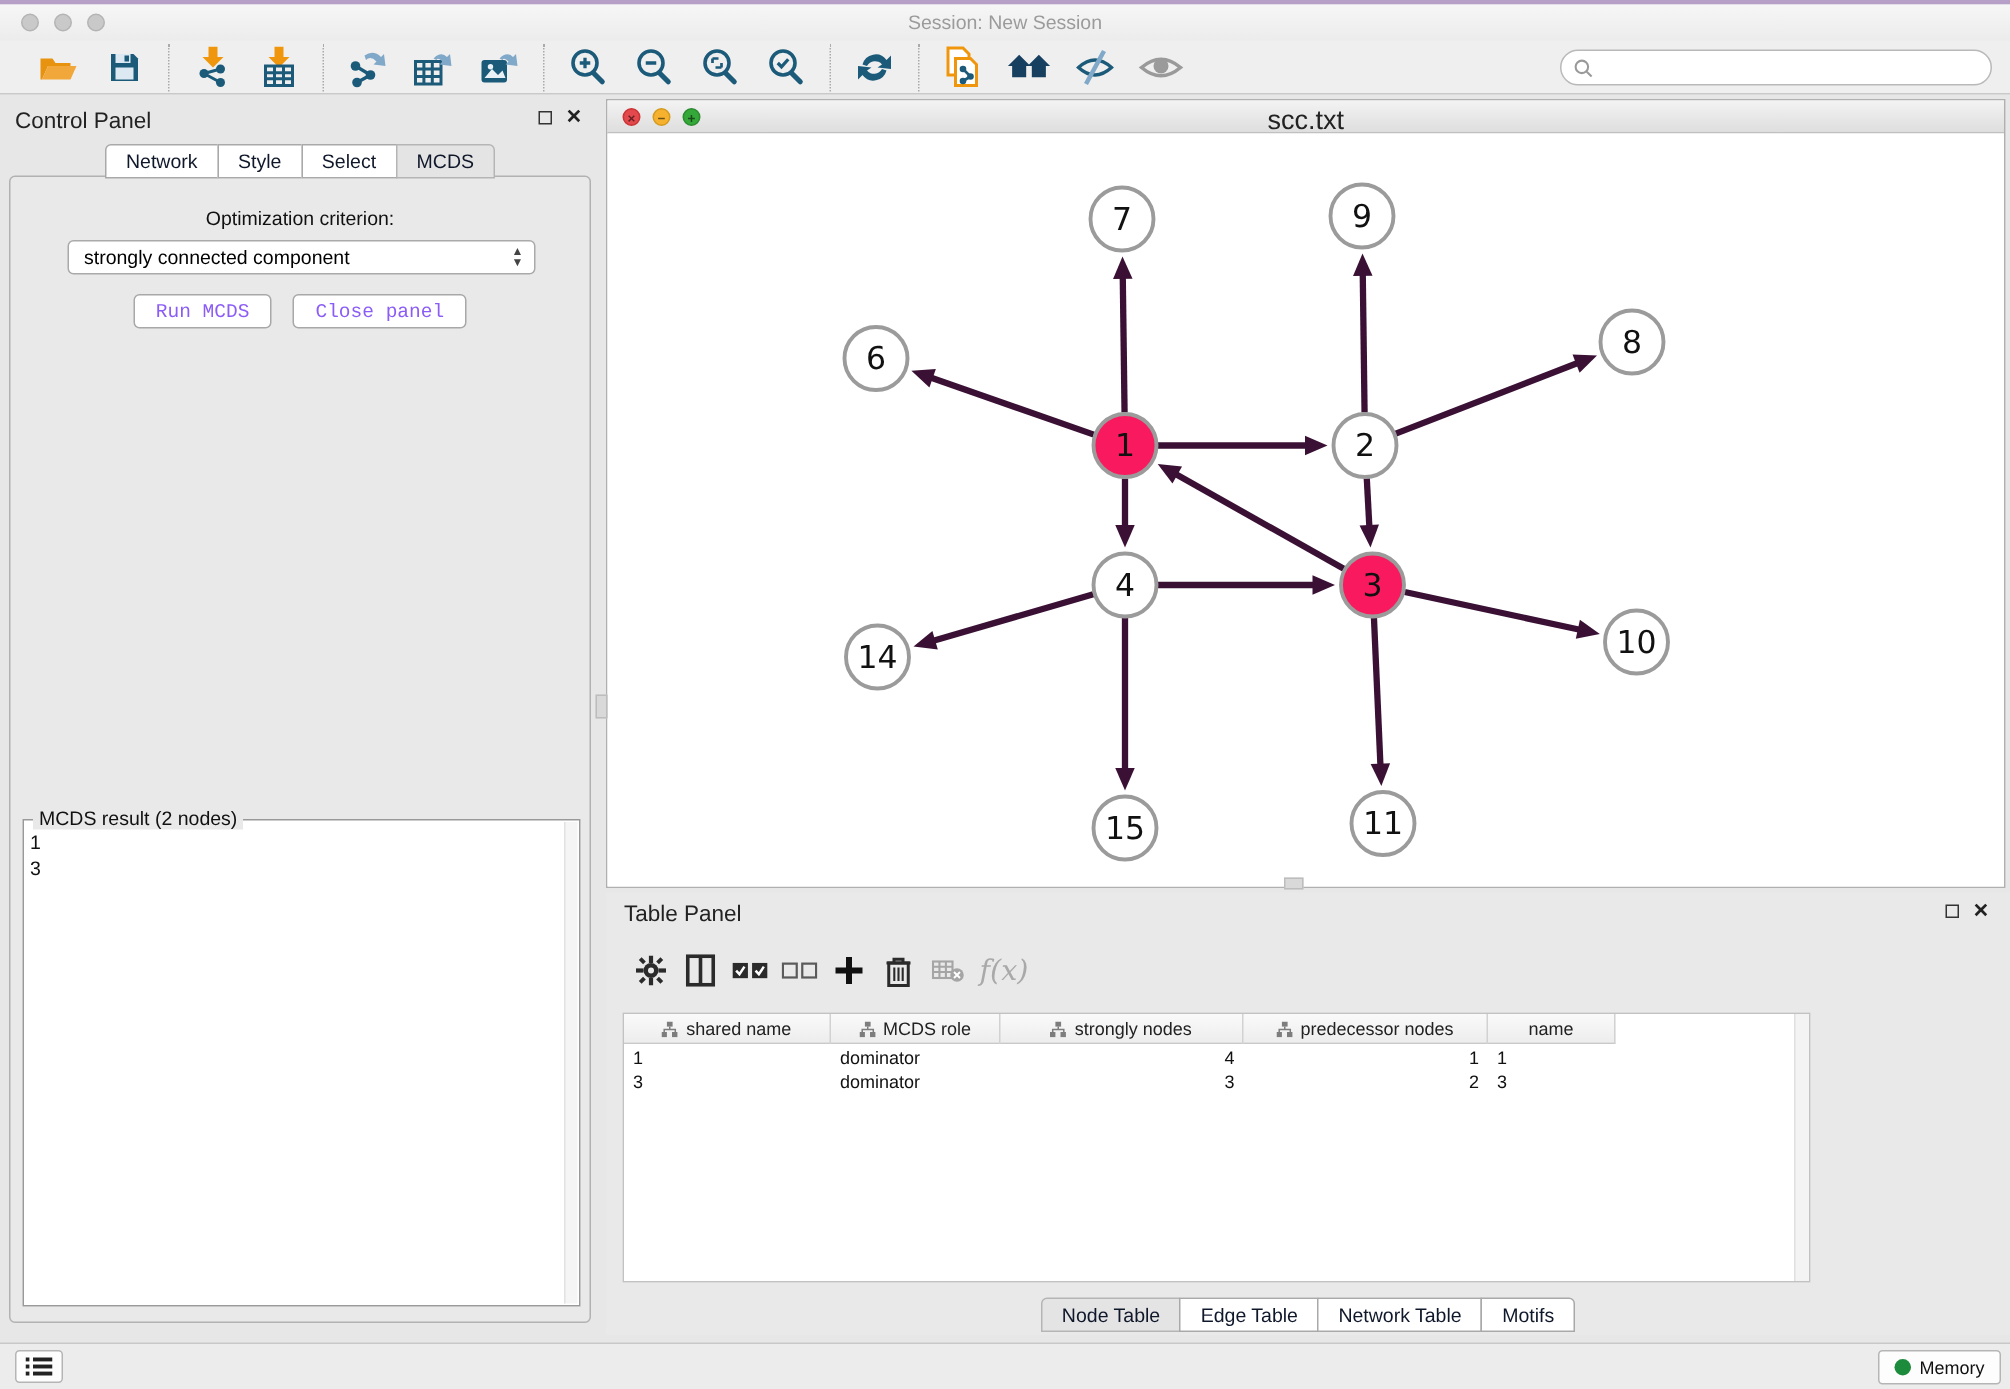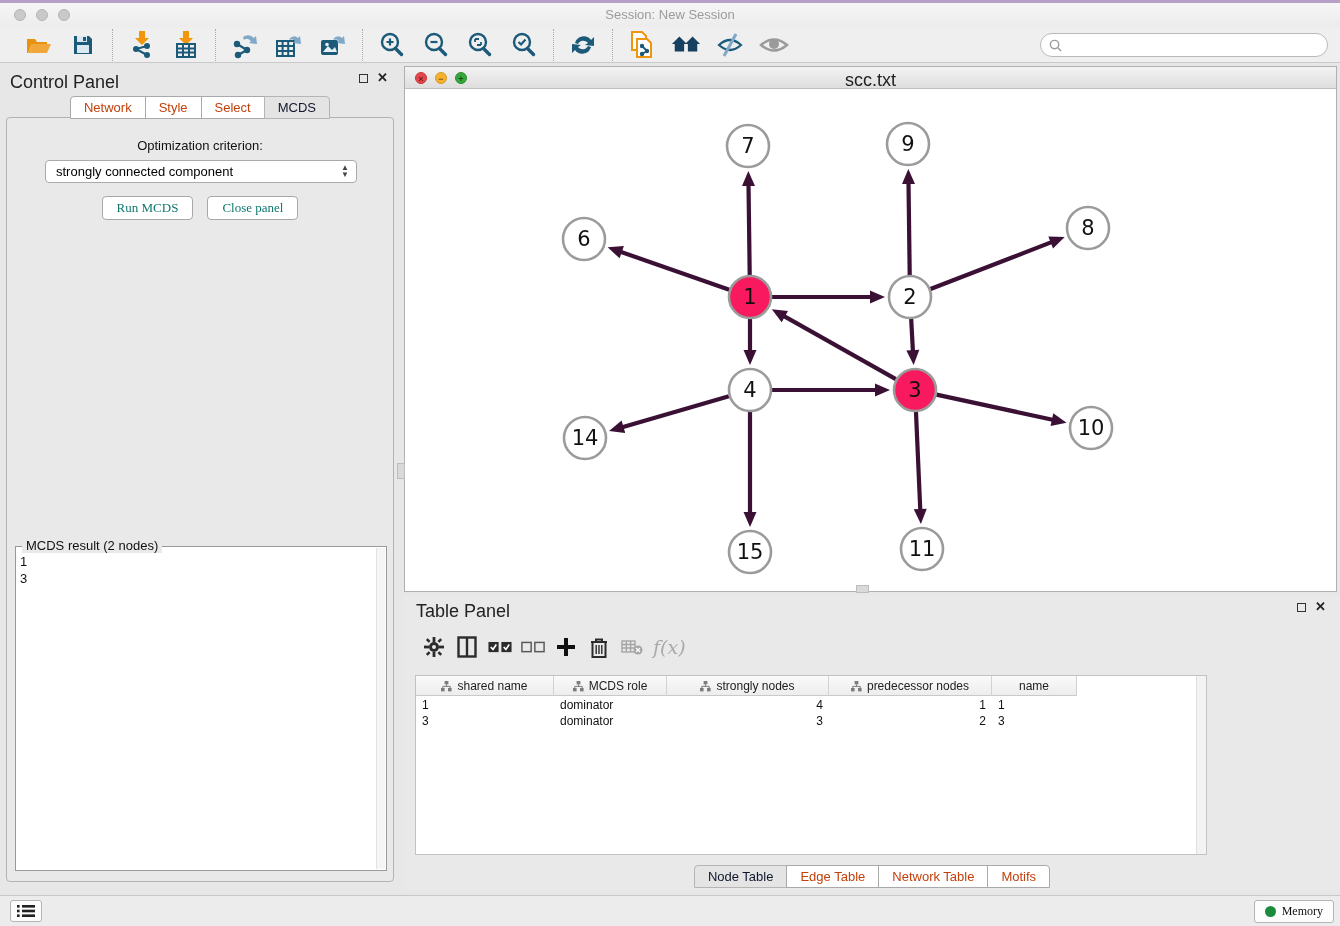--- a/index.html
+++ b/index.html
@@ -15,40 +15,40 @@
   .toolbar { position:absolute; left:0; top:27px; width:1340px; height:36px; background:#efefef; border-bottom:1px solid #c9c9c9; display:flex; align-items:center; padding-left:10px; }
   .tool-group { display:flex; align-items:center; gap:14px; padding:0 14px; }
   .tool-sep { width:0; height:32px; border-left:1px dotted #aaa; }
   .tbtn { width:30px; height:30px; display:flex; align-items:center; justify-content:center; }
   .tbtn svg { display:block; }
 
   .searchbox { position:absolute; right:12px; top:33px; width:288px; height:24px; border:1px solid #b9b9b9; border-radius:12px; background:#fff; display:flex; align-items:center; padding-left:8px; }
   .searchbox input { border:none; outline:none; flex:1; font-size:12px; background:transparent; height:18px; margin-left:4px; }
 
   
-  .panel-header { position:absolute; font-size:18px; color:#222; }
+  .panel-header { position:absolute; font-size:15px; color:#222; }
   .win-ctrl { position:absolute; display:flex; gap:9px; align-items:center; }
   .wc-restore { width:9px; height:9px; border:1.5px solid #333; display:inline-block; }
   .wc-close { font-size:13px; font-weight:bold; color:#222; line-height:10px; }
 
-  .tab { display:inline-block; background:#fff; border:1px solid #a9a9a9; border-bottom:1px solid #a9a9a9; padding:3px 13px; font-size:13px; color:#c2410c; margin-left:-1px; }
+  .tab { display:inline-block; background:#fff; border:1px solid #a9a9a9; border-bottom:1px solid #a9a9a9; padding:3px 13px; font-size:13px; color:#0f172a; margin-left:-1px; }
   .tab:first-child { border-top-left-radius:5px; border-bottom-left-radius:0; margin-left:0; }
   .tab.active { background:#e4e4e4; color:#0f172a; border-color:#b5b5b5; }
   .tabs-row .tab:first-child { border-radius:4px 0 0 0; }
   .tabs-row .tab:last-child { border-radius:0 4px 0 0; }
 
   
   .control-panel { position:absolute; left:0; top:66px; width:400px; height:820px; }
   .cp-tabs { position:absolute; left:0; top:30px; width:400px; text-align:center; z-index:3; }
   .cp-box { position:absolute; left:6px; top:51px; width:388px; height:765px; border:1px solid #b2b2b2; border-radius:4px; background:#e9e9e9; }
   .opt-label { position:absolute; left:0; width:100%; top:20px; text-align:center; font-size:13px; color:#111; }
   .dropdown { position:absolute; left:38px; top:42px; width:312px; height:23px; background:#fff; border:1px solid #aaa; border-radius:4px; font-size:13px; display:flex; align-items:center; padding-left:10px; }
   .dd-arrows { position:absolute; right:7px; top:3px; display:flex; flex-direction:column; line-height:7px; font-size:8px; color:#444; }
   .btn-row { position:absolute; left:0; top:78px; width:100%; display:flex; justify-content:center; gap:14px; }
-  .pbtn { background:#fff; border:1px solid #a8a8a8; border-radius:4px; font-size:13px; padding:3px 14px; color:#0f766e; font-family:Liberation Serif, serif; }
+  .pbtn { background:#fff; border:1px solid #a8a8a8; border-radius:4px; font-size:13px; padding:3px 14px; color:#8b5cf6; font-family:Liberation Mono, monospace; }
   .result-group { position:absolute; left:8px; top:428px; width:372px; height:325px; border:1px solid #999; background:#fff; }
   .result-legend { position:absolute; left:6px; top:-9px; background:#e9e9e9; padding:0 4px; font-size:13px; color:#111; }
   .result-text { position:absolute; left:4px; top:6px; white-space:pre; font-size:13px; line-height:17px; color:#111; }
   .result-scroll { position:absolute; right:1px; top:1px; bottom:1px; width:9px; background:#f5f5f5; border-left:1px solid #e2e2e2; }
 
   .v-grip { position:absolute; left:397px; top:463px; width:8px; height:16px; background:#d9d9d9; border:1px solid #bdbdbd; z-index:5; }
   .h-grip { position:absolute; left:856px; top:585px; width:13px; height:8px; background:#d9d9d9; border:1px solid #bdbdbd; z-index:5; }
 
   
   .net-window { position:absolute; left:404px; top:66px; width:933px; height:526px; border:1px solid #b0b0b0; background:#fff; }
@@ -67,21 +67,21 @@
   .tbl-header { position:absolute; left:0; top:0; height:20px; display:flex; background:linear-gradient(#fafafa,#ededed); border-bottom:1px solid #c9c9c9; }
   .th { display:flex; align-items:center; justify-content:center; gap:5px; font-size:12px; color:#222; border-right:1px solid #d2d2d2; height:20px; }
   .tbl-rows { position:absolute; left:0; top:21px; right:10px; }
   .tr { display:flex; height:16px; }
   .td { font-size:12px; color:#111; padding:0 6px; line-height:16px; overflow:hidden; }
   .tp-tabs { position:absolute; left:0; bottom:2px; width:100%; text-align:center; }
 
   
   .statusbar { position:absolute; left:0; top:895px; width:1340px; height:31px; background:#ececec; border-top:1px solid #c8c8c8; }
   .list-btn { position:absolute; left:10px; top:4px; width:32px; height:22px; background:#fdfdfd; border:1px solid #b5b5b5; border-radius:3px; display:flex; align-items:center; justify-content:center; }
-  .mem-btn { position:absolute; right:6px; top:4px; height:23px; background:#fdfdfd; border:1px solid #b5b5b5; border-radius:3px; display:flex; align-items:center; gap:6px; padding:0 10px; font-size:12px; color:#111;font-family:Liberation Serif, serif; }
+  .mem-btn { position:absolute; right:6px; top:4px; height:23px; background:#fdfdfd; border:1px solid #b5b5b5; border-radius:3px; display:flex; align-items:center; gap:6px; padding:0 10px; font-size:12px; color:#111; }
   .mem-dot { width:11px; height:11px; border-radius:50%; background:#1d8b3c; }
 
   .hdr-tree { display:inline-block; }
 </style>
 </head>
 <body>
 
 <div class="top-strip"></div>
 <div class="titlebar">
   <span class="tl" style="left:14px"></span>

